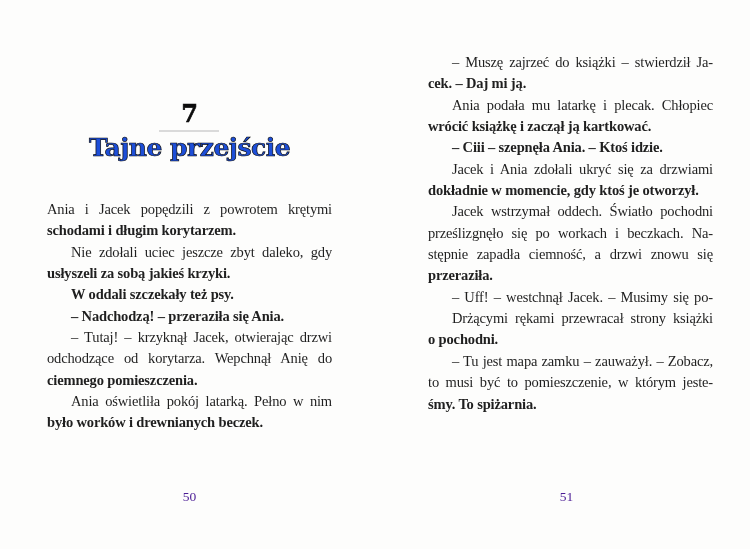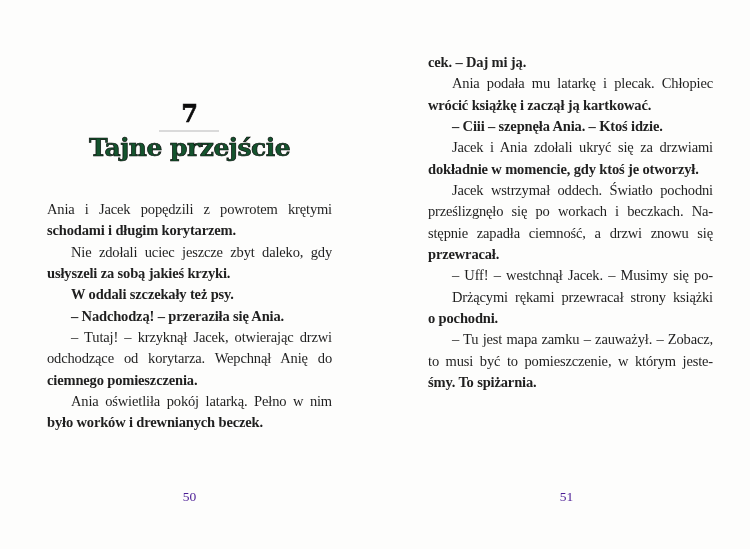--- a/index.html
+++ b/index.html
@@ -32,21 +32,21 @@
   }
   .chapter-title {
     position: absolute;
     left: 27px; top: 135px; width: 325px;
     text-align: center;
     font-family: "DejaVu Serif", serif;
     font-weight: bold;
     font-size: 25px;
     line-height: 1;
     letter-spacing: -0.5px;
-    color: #14532d;
+    color: #1d4ed8;
     -webkit-text-stroke: 0.7px #0b0b0b;
   }
 
   
   .body-text {
     position: absolute;
     width: 285px;
     font-size: 14.5px;
     letter-spacing: -0.15px;
   }
@@ -96,30 +96,31 @@
     <div class="line indent">– Tutaj! – krzyknął Jacek, otwierając drzwi</div>
     <div class="line">odchodzące od korytarza. Wepchnął Anię do</div>
     <div class="line pl">ciemnego pomieszczenia.</div>
     <div class="line indent">Ania oświetliła pokój latarką. Pełno w nim</div>
     <div class="line pl">było worków i drewnianych beczek.</div>
   </div>
 
 <div id="folio-left" class="folio">50</div>
 
 <div id="right-body" class="body-text">
+    <div class="line indent">– Muszę zajrzeć do książki – stwierdził Ja-</div>
     <div class="line pl">cek. – Daj mi ją.</div>
     <div class="line indent">Ania podała mu latarkę i plecak. Chłopiec</div>
     <div class="line pl">wrócić książkę i zaczął ją kartkować.</div>
     <div class="line indent pl">– Ciii – szepnęła Ania. – Ktoś idzie.</div>
     <div class="line indent">Jacek i Ania zdołali ukryć się za drzwiami</div>
     <div class="line pl">dokładnie w momencie, gdy ktoś je otworzył.</div>
     <div class="line indent">Jacek wstrzymał oddech. Światło pochodni</div>
     <div class="line">prześlizgnęło się po workach i beczkach. Na-</div>
     <div class="line">stępnie zapadła ciemność, a drzwi znowu się</div>
-    <div class="line pl">przewracał.</div>
+    <div class="line pl">przeraziła.</div>
     <div class="line indent">– Uff! – westchnął Jacek. – Musimy się po-</div>
     <div class="line indent">Drżącymi rękami przewracał strony książki</div>
     <div class="line pl">o pochodni.</div>
     <div class="line indent">– Tu jest mapa zamku – zauważył. – Zobacz,</div>
     <div class="line">to musi być to pomieszczenie, w którym jeste-</div>
     <div class="line pl">śmy. To spiżarnia.</div>
   </div>
 
 <div id="folio-right" class="folio">51</div>
 

